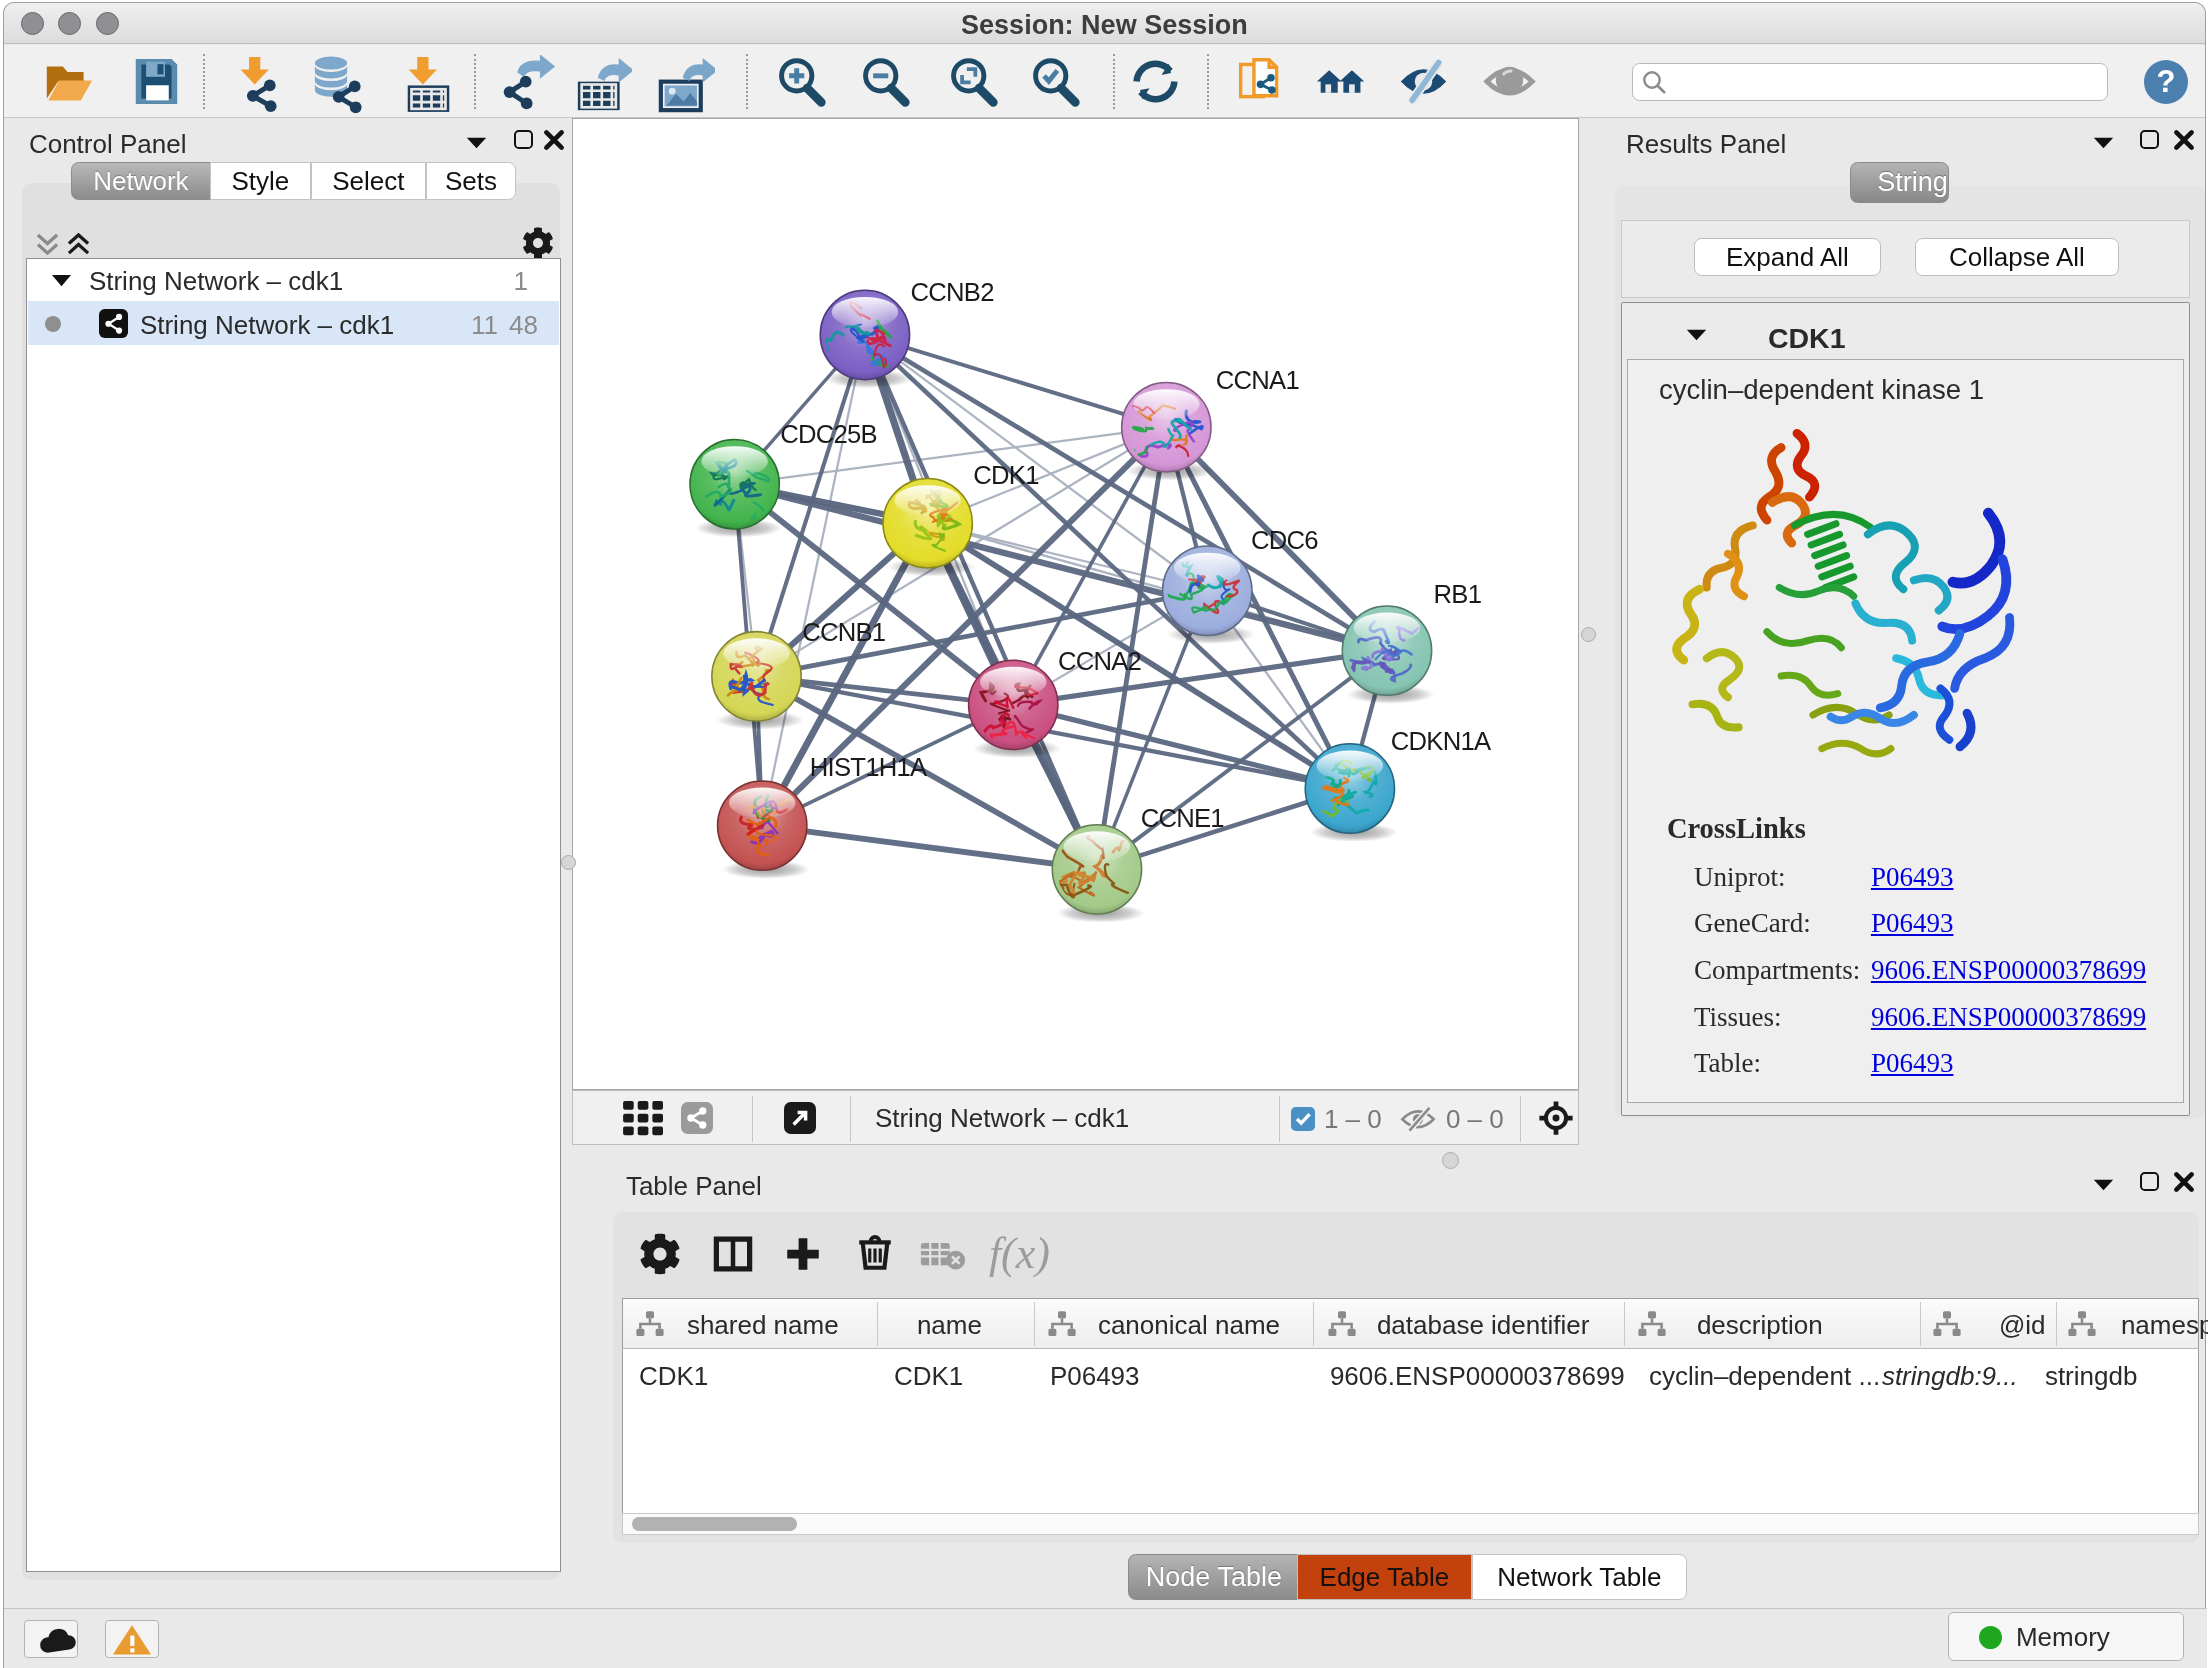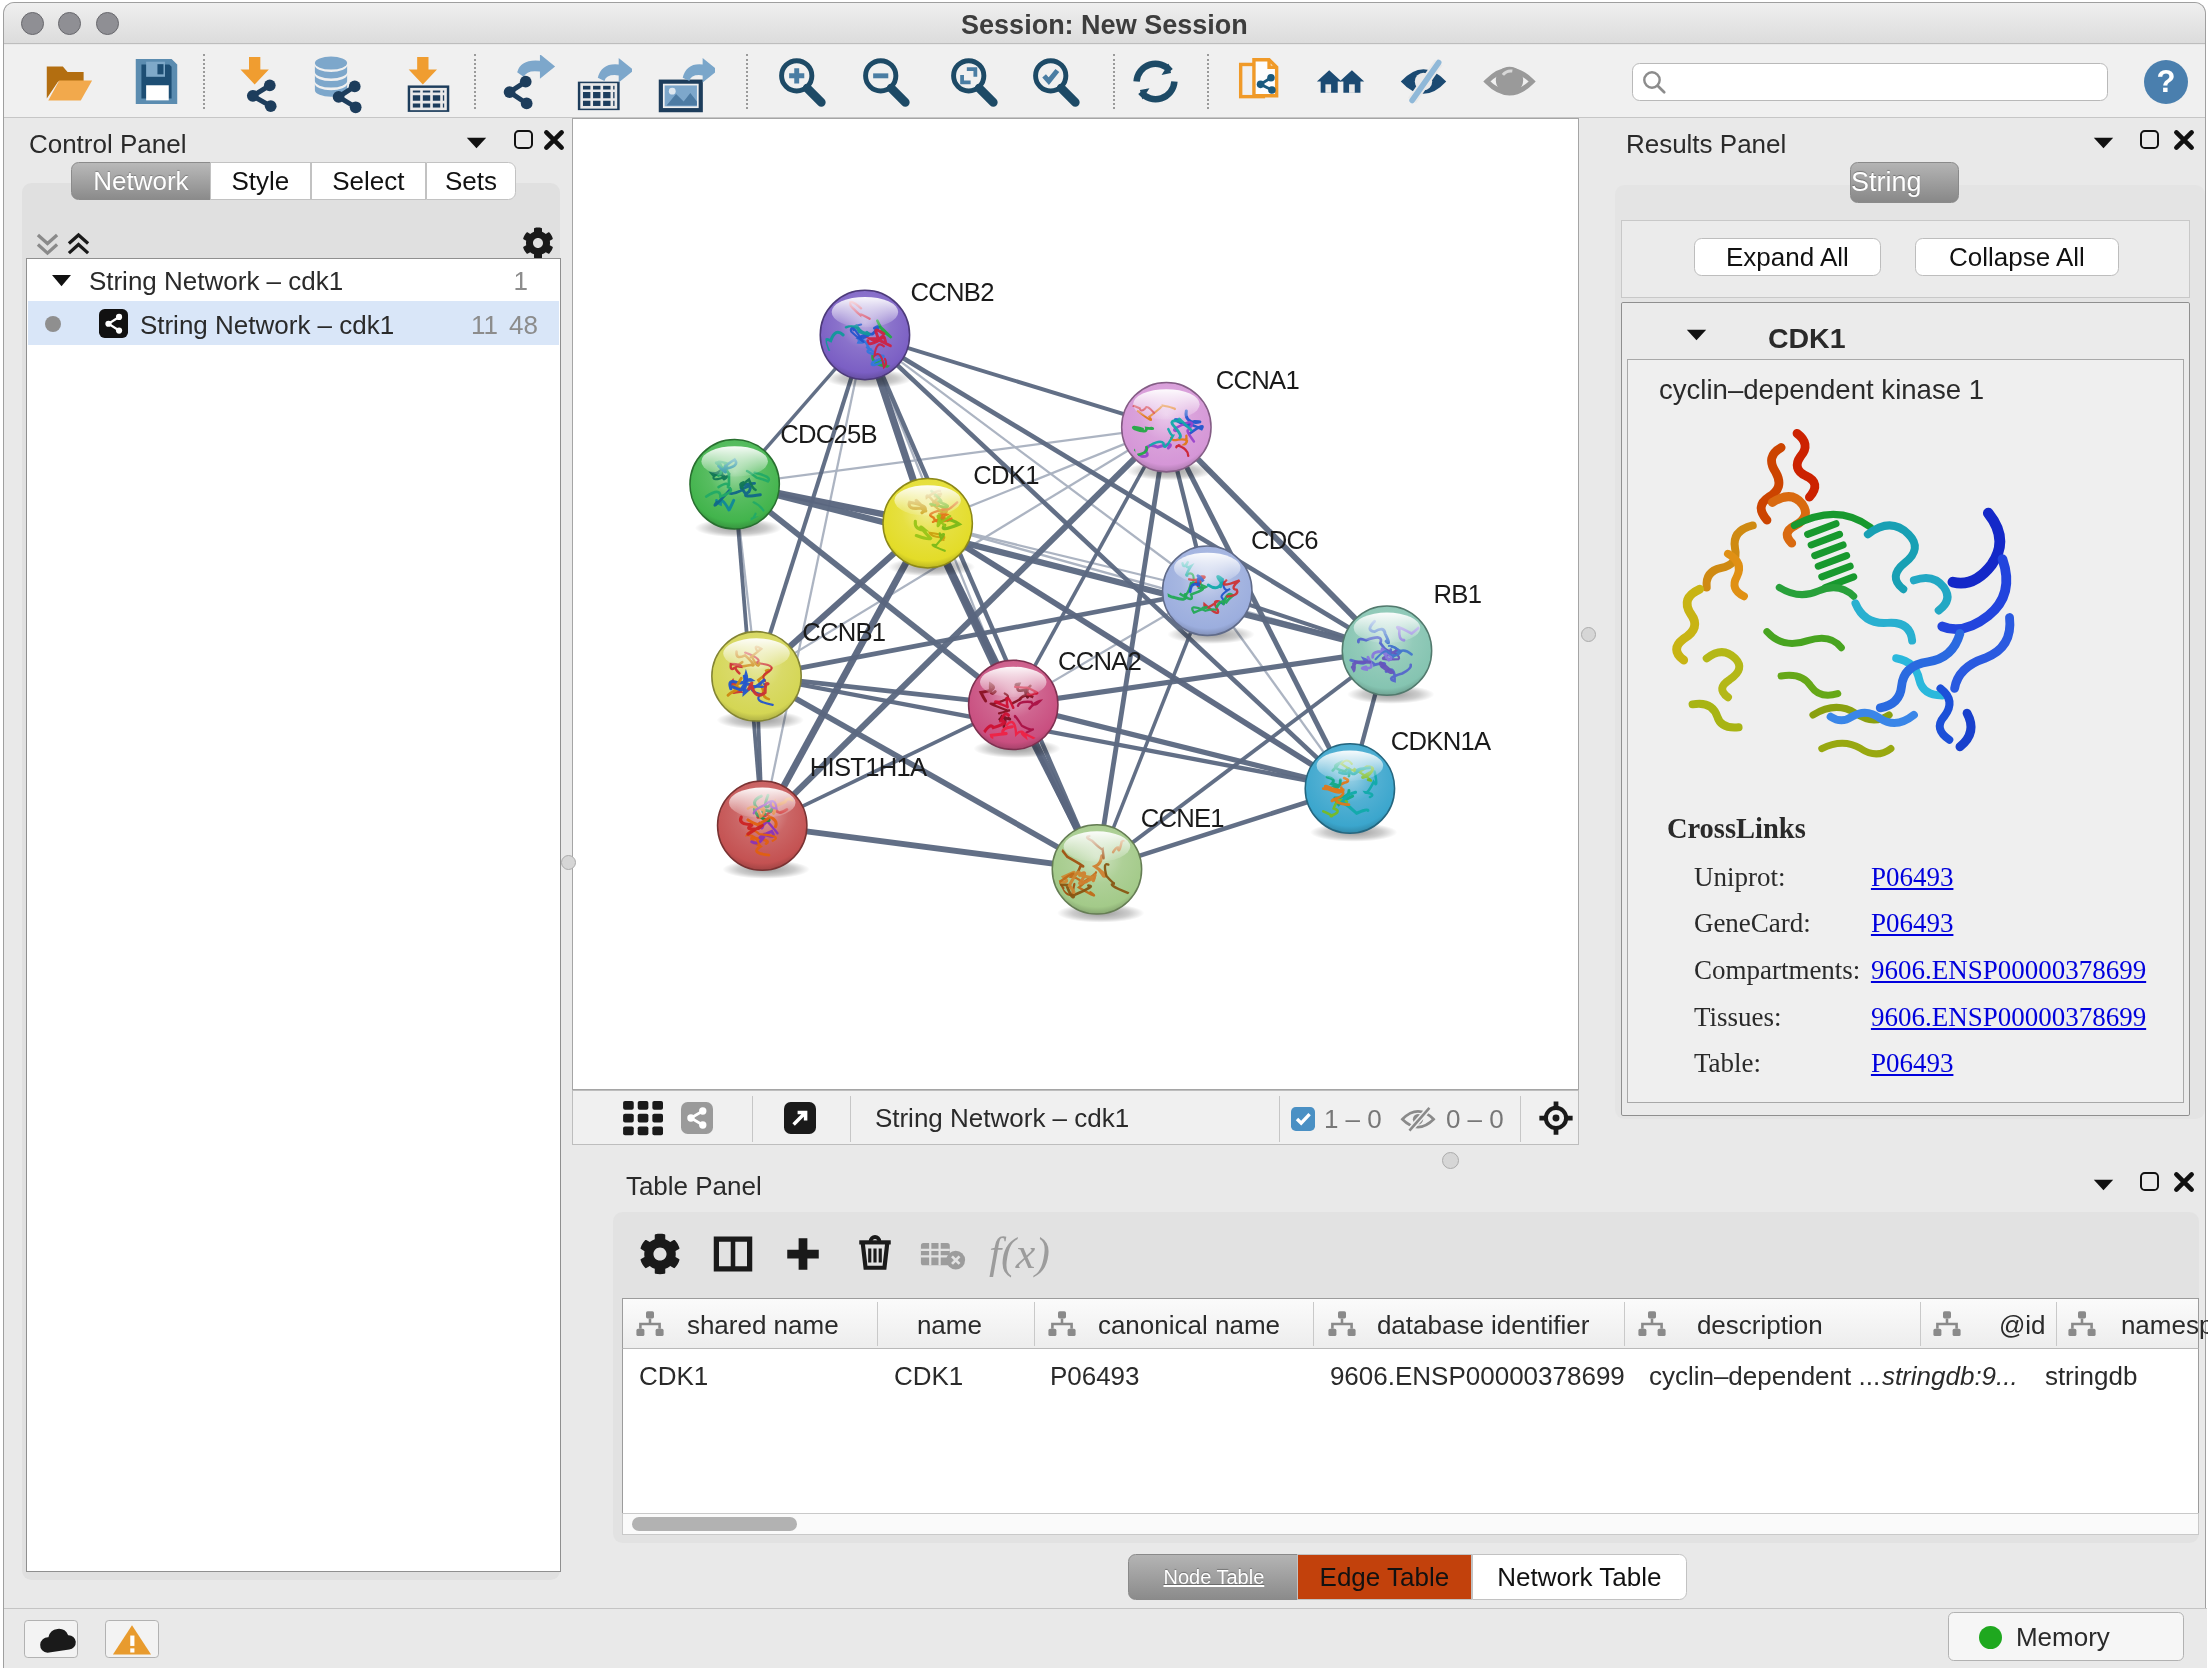--- a/index.html
+++ b/index.html
@@ -663,21 +663,21 @@
   <div class="phead" style="left:1622px; top:126px;">Results Panel</div>
   <svg class="pico" style="left:2089px; top:133px" width="21" height="13.3" viewBox="0 0 26 16">
       <path d="M1 2 h24 l-12 13 z" fill="#111"></path>
     </svg>
   <div class="pico" style="left:2136px; top:127px; width:19px; height:19px; border:2.9px solid #111; border-radius:4.8px;"></div>
   <svg class="pico" style="left:2169px; top:126px" width="22" height="22" viewBox="0 0 26 26">
       <path d="M4 4 L22 22 M22 4 L4 22" stroke="#111" stroke-width="5.5" stroke-linecap="round"></path>
     </svg>
 
   <div class="abs" style="left:1611px; top:182px; width:590px; height:934px; background:#e4e4e4; border-radius:9.5px;"></div>
-  <div class="abs" style="left:1846px; top:159px; width:109px; height:41px; background:linear-gradient(#b4b4b4,#888888); border:1px solid #8a8a8a; border-radius:7.6px; color:#fff; font-size:27px; text-align:left; line-height:39px; text-shadow:0 -1px 1px rgba(0,0,0,.3);">String</div>
+  <div class="abs" style="left:1846px; top:159px; width:99px; height:41px; background:linear-gradient(#b4b4b4,#888888); border:1px solid #8a8a8a; border-radius:7.6px; color:#fff; font-size:27px; text-align:right; line-height:39px; text-shadow:0 -1px 1px rgba(0,0,0,.3);">String</div>
 
   <div class="abs" style="left:1617px; top:217px; width:569px; height:78px; background:#ebebeb; border:1.9px groove #c8c8c8;"></div>
   <div class="abs" style="left:1690px; top:235px; width:187px; height:38px; background:#ffffff; border:1px solid #bdbdbd; border-radius:7.6px; font-size:26px; text-align:center; line-height:36px; color:#111;">Expand All</div>
   <div class="abs" style="left:1911px; top:235px; width:204px; height:38px; background:#ffffff; border:1px solid #bdbdbd; border-radius:7.6px; font-size:26px; text-align:center; line-height:36px; color:#111;">Collapse All</div>
 
   <div class="abs" style="left:1617px; top:299px; width:569px; height:814px; background:#ebebeb; border:1.9px solid #8f8f8f; border-radius:1.9px;"></div>
   <svg class="pico" style="left:1682px; top:325px" width="21" height="13.3" viewBox="0 0 26 16">
       <path d="M1 2 h24 l-12 13 z" fill="#111"></path>
     </svg>
   <div class="phead" style="left:1764px; top:319px; font-weight:bold; font-size:28.5px;">CDK1</div>
@@ -838,21 +838,21 @@
   <div class="phead" style="left:890px; top:1358px;">CDK1</div>
   <div class="phead" style="left:1046px; top:1358px;">P06493</div>
   <div class="phead" style="left:1326px; top:1358px;">9606.ENSP00000378699</div>
   <div class="phead" style="left:1645px; top:1358px;">cyclin–dependent ...</div>
   <div class="phead" style="left:1878px; top:1358px;font-style:italic;">stringdb:9...</div>
   <div class="phead" style="left:2041px; top:1358px;">stringdb</div>
 
   <div class="abs" style="left:618px; top:1510px; width:1577px; height:22px; background:#fafafa; border:1px solid #c9c9c9;"></div>
   <div class="abs" style="left:628px; top:1514px; width:165px; height:14.3px; background:#b2b2b2; border-radius:7.6px;"></div>
 
-  <div class="abs" style="left:1124px; top:1551px; width:172px; height:46px; background:linear-gradient(#b4b4b4,#8b8b8b); border:1px solid #8a8a8a; border-radius:7.6px 0 0 7.6px; color:#fff; font-size:20px; text-align:center; line-height:44px; text-shadow:0 -1px 1px rgba(0,0,0,.3);text-decoration:underline;">Node Table</div>
+  <div class="abs" style="left:1124px; top:1551px; width:172px; height:46px; background:linear-gradient(#b4b4b4,#8b8b8b); border:1px solid #8a8a8a; border-radius:7.6px 0 0 7.6px; color:#fff; font-size:27px; text-align:center; line-height:44px; text-shadow:0 -1px 1px rgba(0,0,0,.3);">Node Table</div>
   <div class="abs" style="left:1293px; top:1551px; width:175px; height:46px; background:#c2410c; border:1px solid #c2c2c2; font-size:26px; text-align:center; line-height:44px; color:#111;">Edge Table</div>
   <div class="abs" style="left:1468px; top:1551px; width:215px; height:46px; background:#ffffff; border:1px solid #c2c2c2; border-radius:0 7.6px 7.6px 0; font-size:26px; text-align:center; line-height:44px; color:#111;">Network Table</div>
 
   <div class="abs" style="left:0px; top:1605px; width:2203px; height:60px; background:#e9e9e9; border-top:1.9px solid #c4c4c4;"></div>
   <div class="abs" style="left:20px; top:1617px; width:54px; height:38px; background:#f3f3f3; border:1px solid #b2b2b2; border-radius:3.8px;">
     <svg width="52" height="36" viewBox="0 0 30 20">
         <path d="M9 16 a4.5 4.5 0 0 1 .5-9 a6 6 0 0 1 11.4-1.2 a4 4 0 0 1 .6 8.2 z" fill="#1a1a1a" transform="translate(4,2)"></path>
       </svg>
   </div>
   <div class="abs" style="left:101px; top:1617px; width:54px; height:38px; background:#f3f3f3; border:1px solid #b2b2b2; border-radius:3.8px;">

